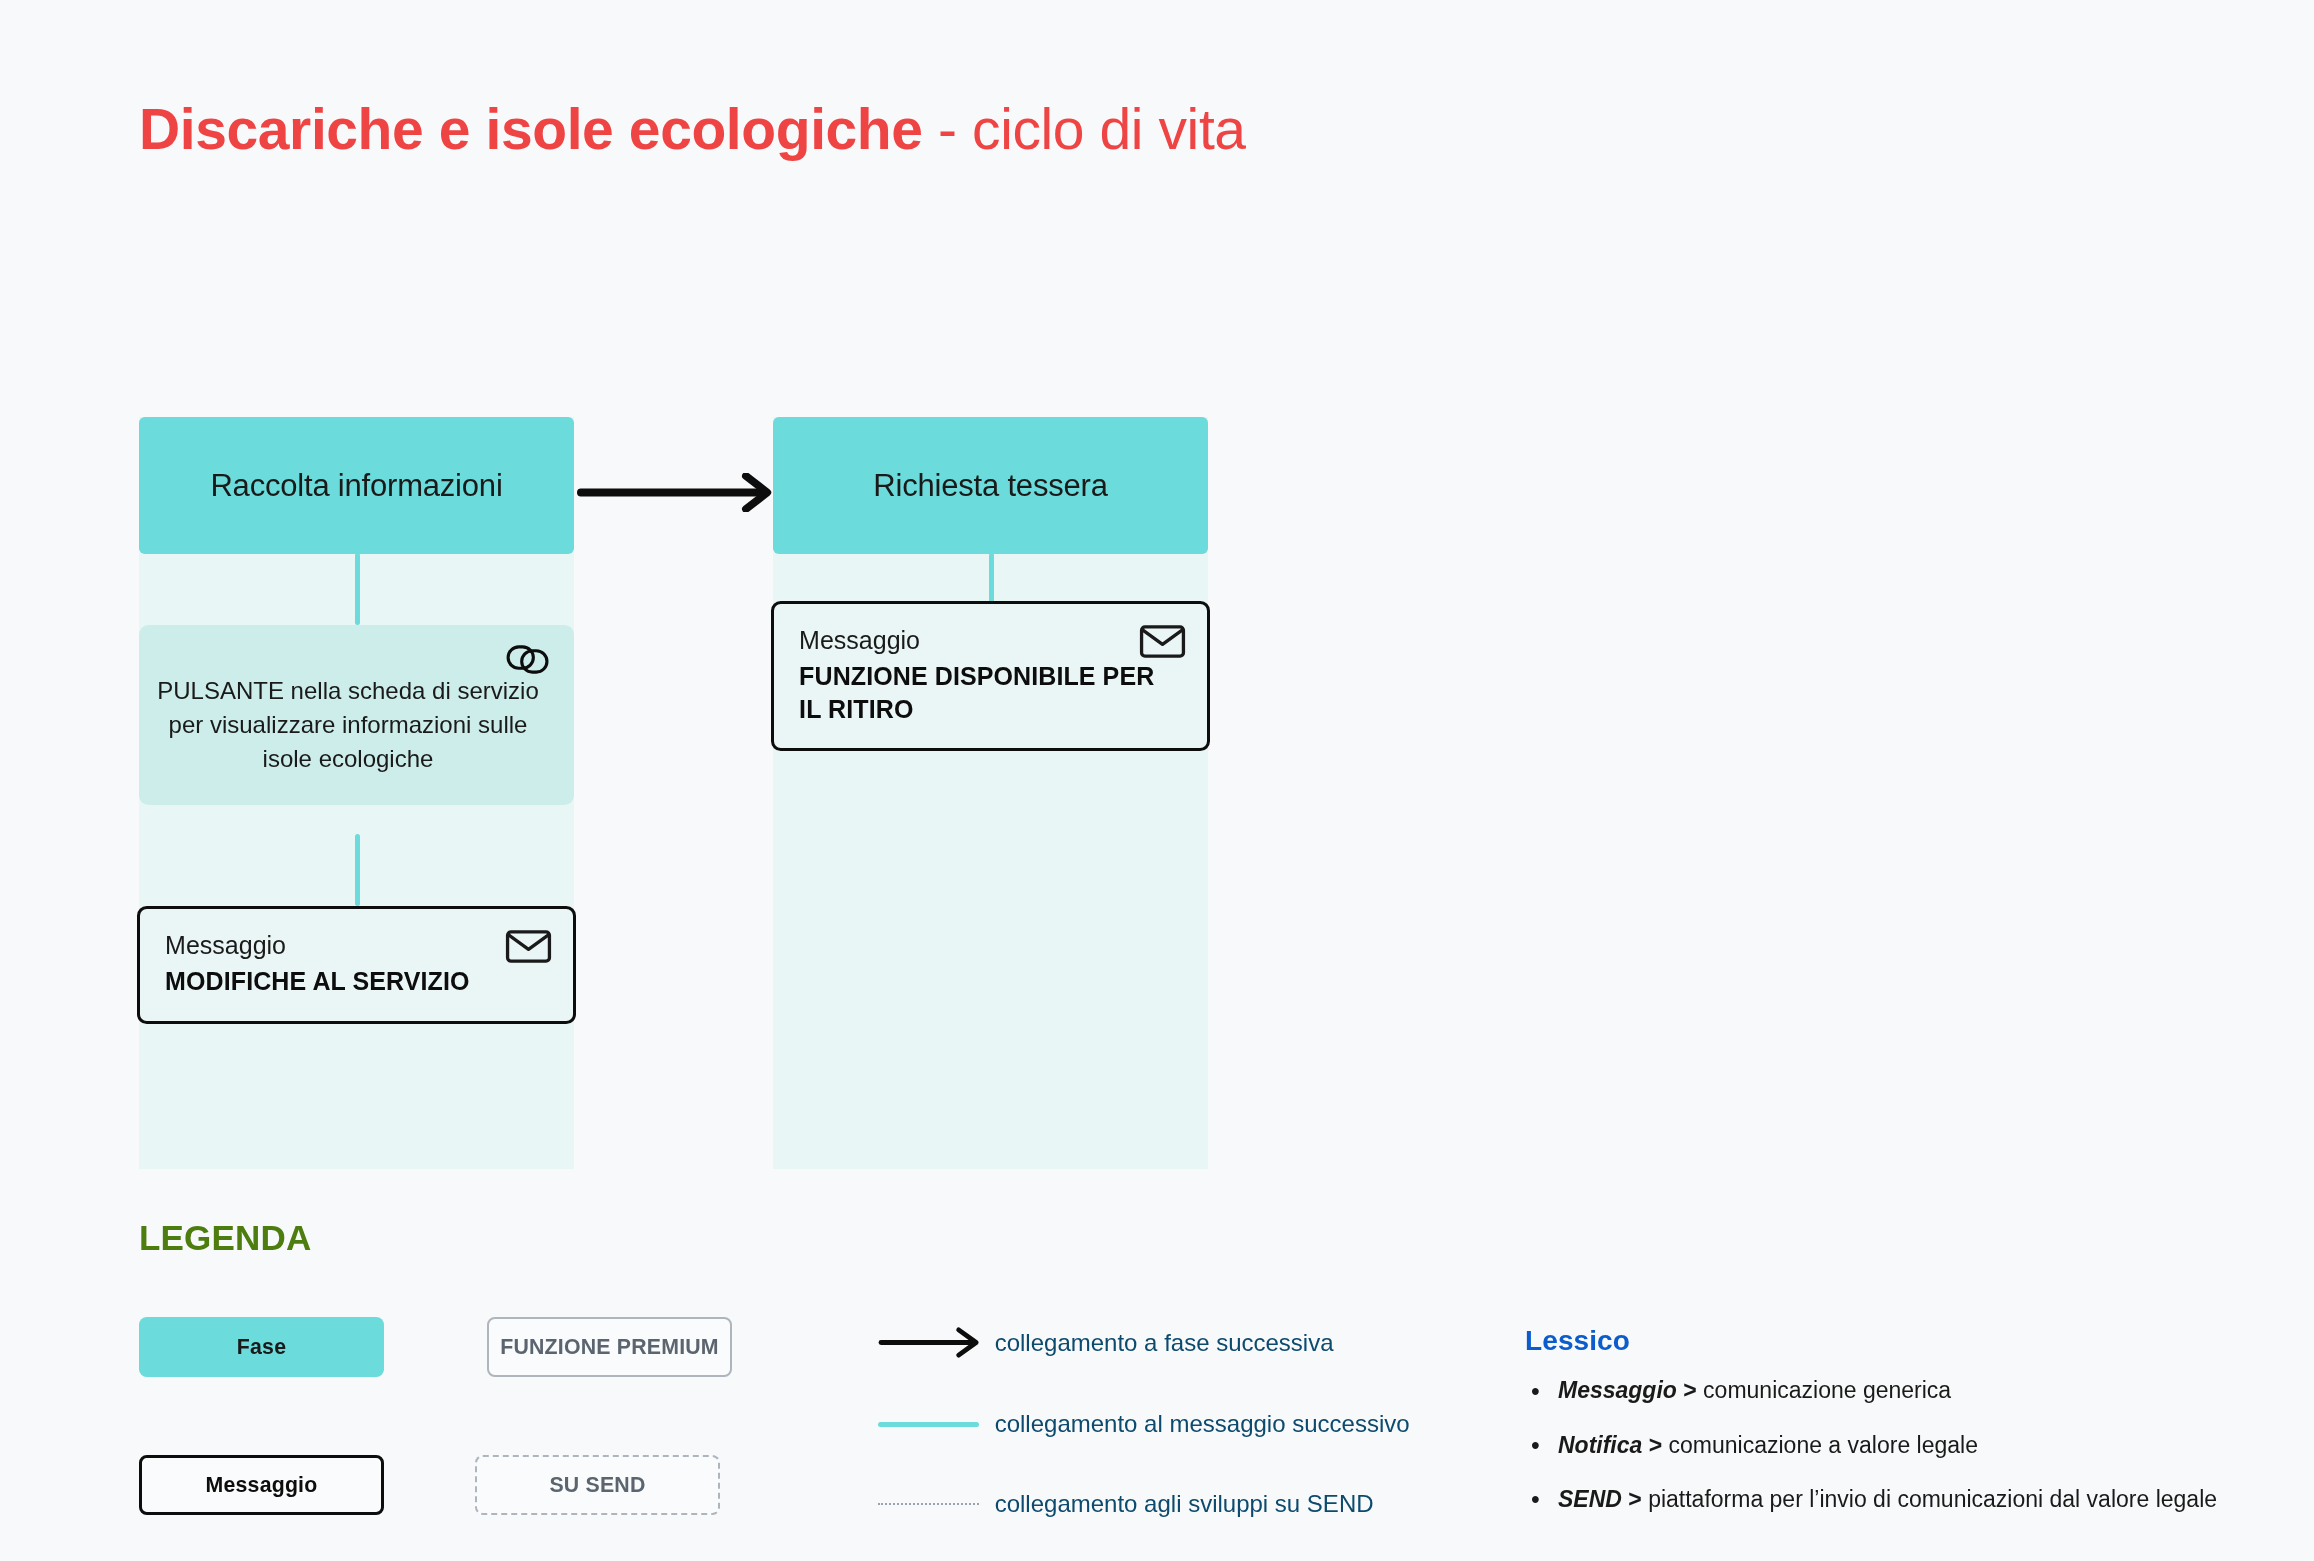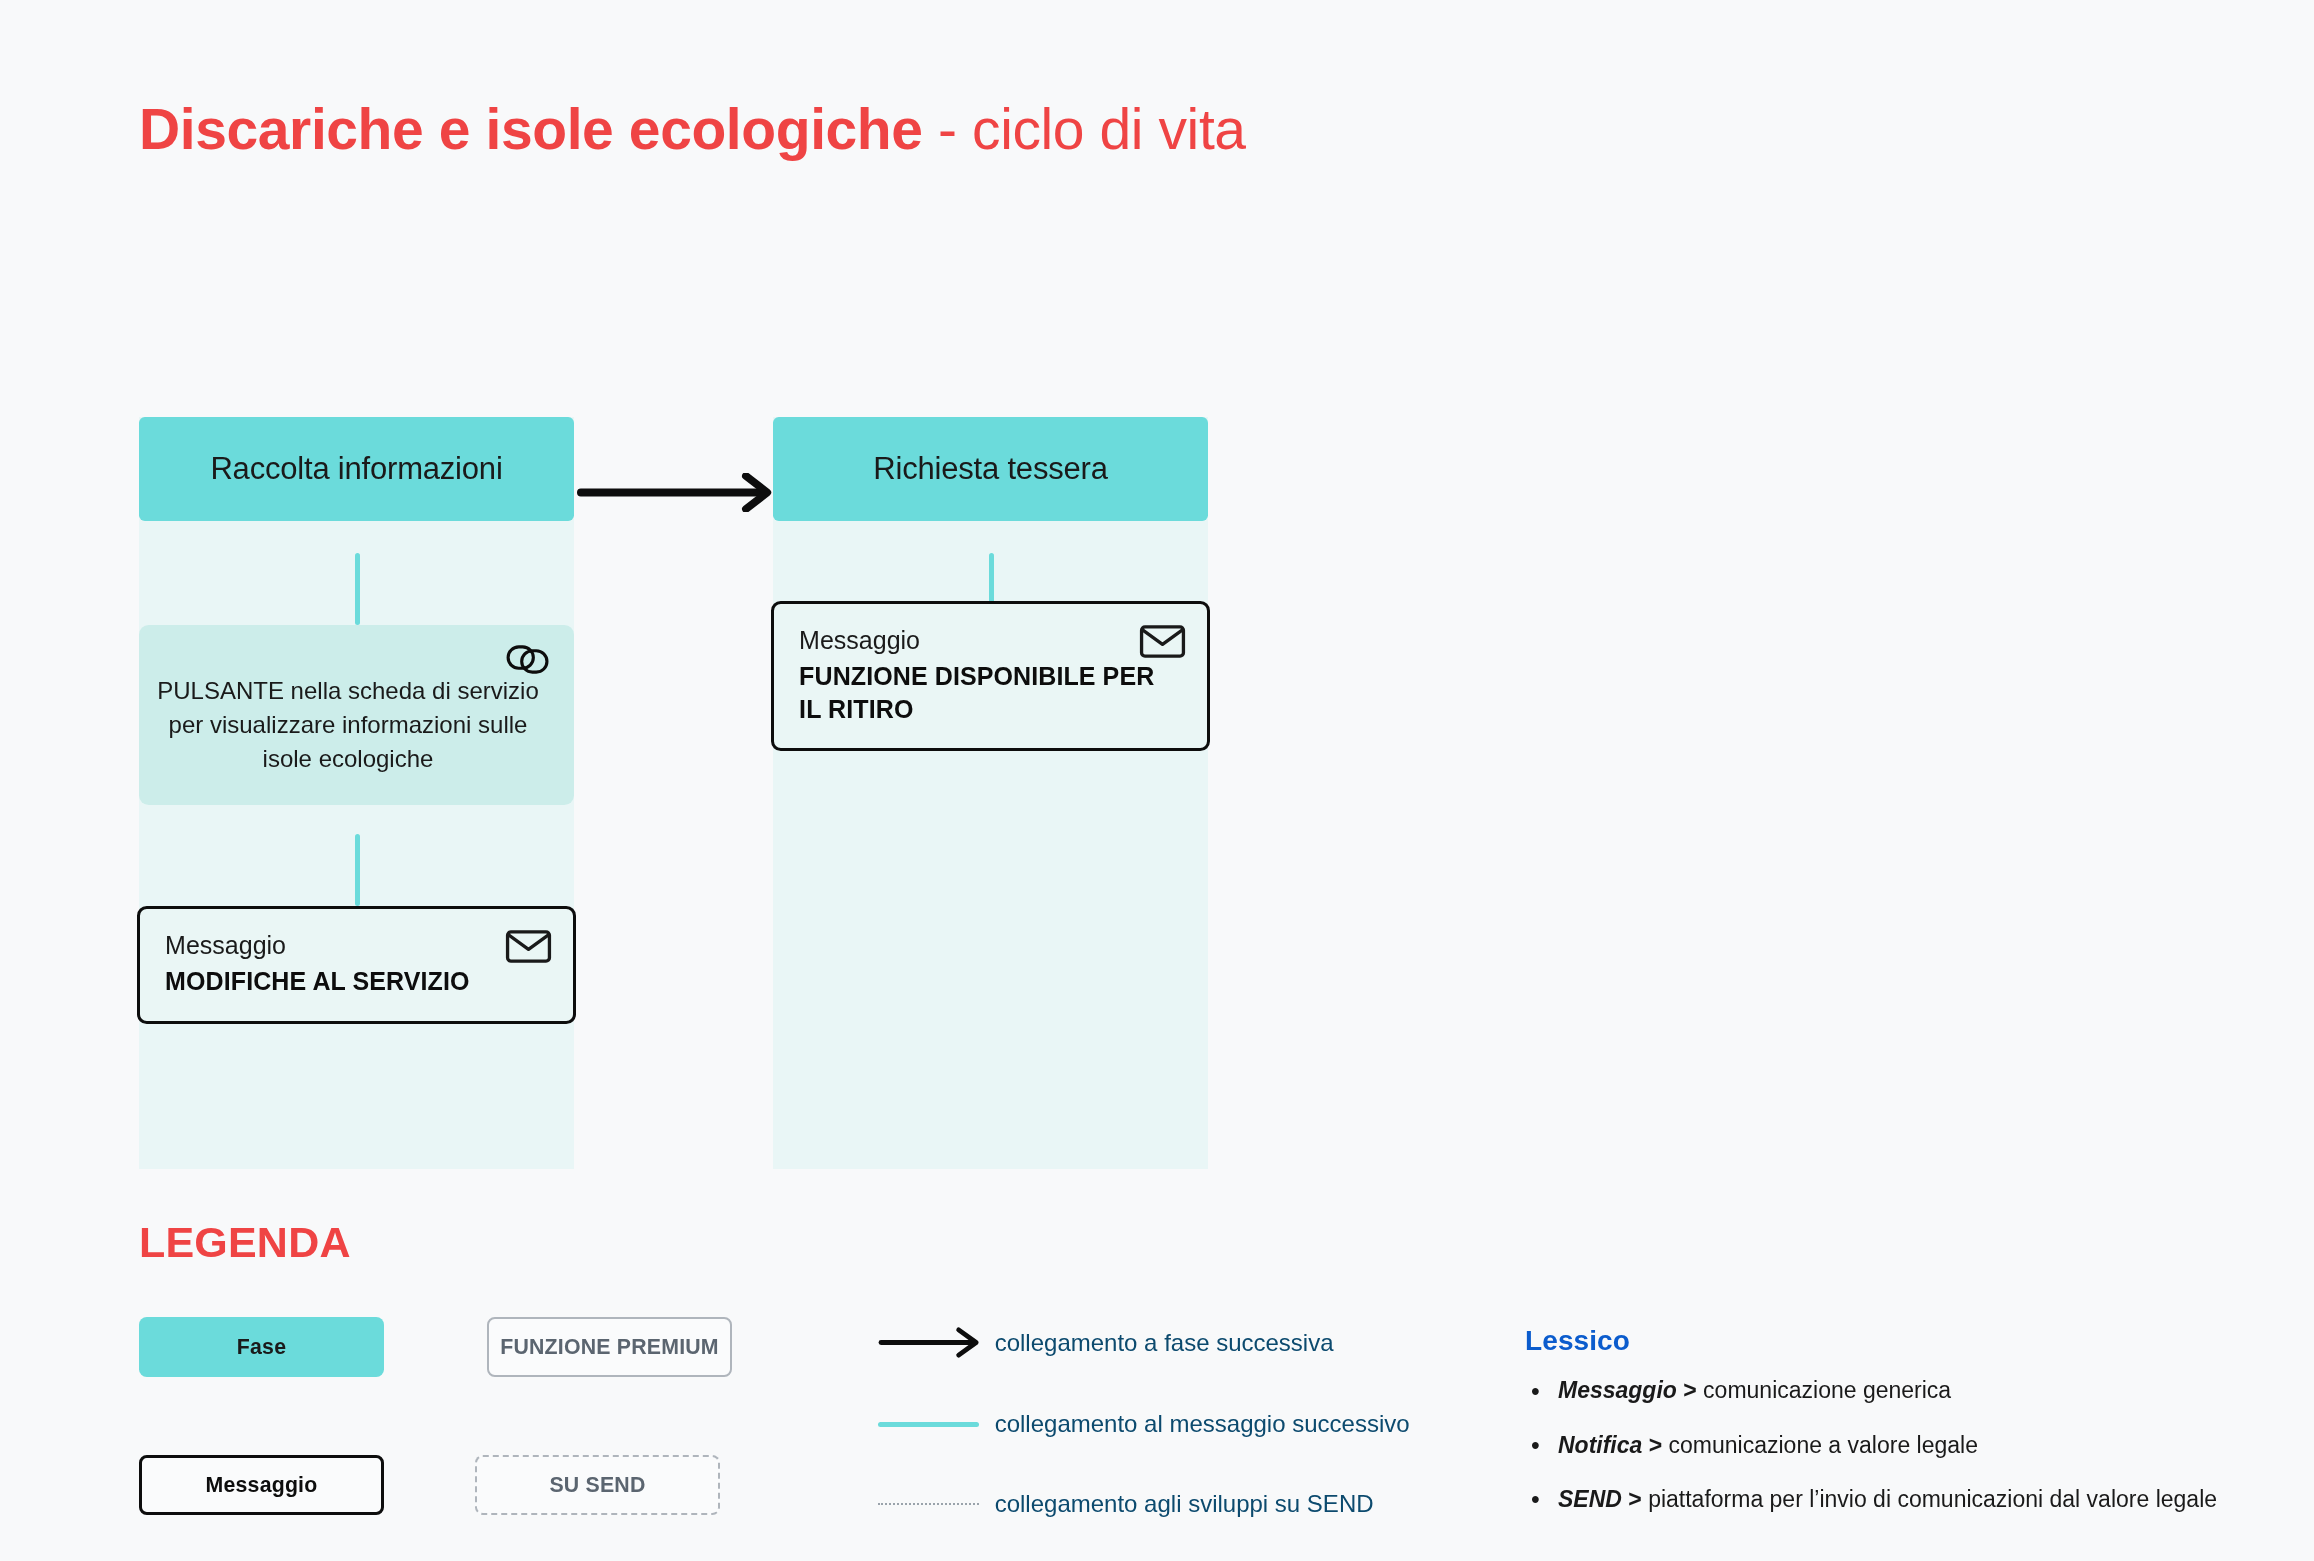--- a/index.html
+++ b/index.html
@@ -50,21 +50,21 @@
     width: 435px;
     height: 752px;
     background: #E9F6F6;
   }
 
   .phase-box {
     position: absolute;
     left: 0;
     top: 0;
     width: 435px;
-    height: 104px;
+    height: 137px;
     background: #6BDBDB;
     border-radius: 5.8px;
     display: flex;
     align-items: center;
     justify-content: center;
     box-sizing: border-box;
     z-index: 3;
   }
   .phase-label {
     font-size: 31px;
@@ -150,23 +150,23 @@
     width: 200px;
     height: 39px;
     z-index: 5;
   }
 
   
   .legend-heading {
     position: absolute;
     left: 139px;
     top: 1218px;
-    font-size: 43px;
+    font-size: 35px;
     font-weight: 700;
-    color: #ef4444;
+    color: #4d7c0f;
     letter-spacing: 0.2px;
   }
 
   .legend-swatch {
     position: absolute;
     width: 245px;
     height: 60px;
     box-sizing: border-box;
     display: flex;
     align-items: center;

